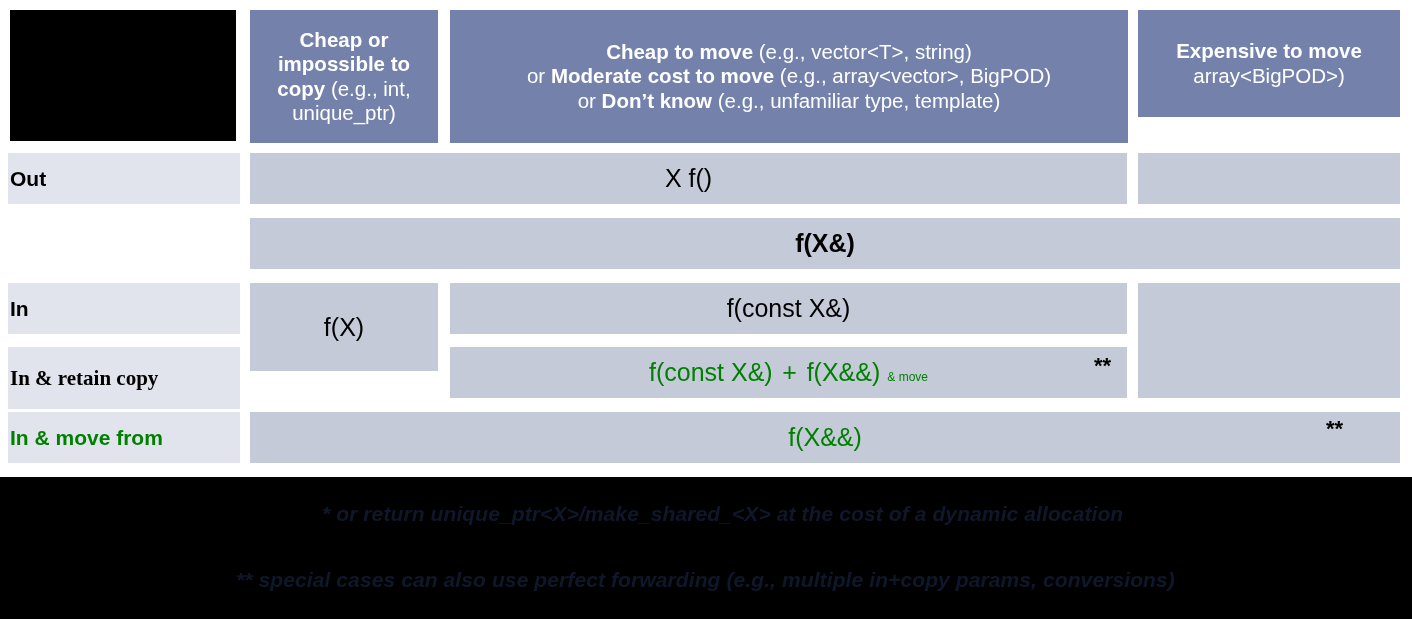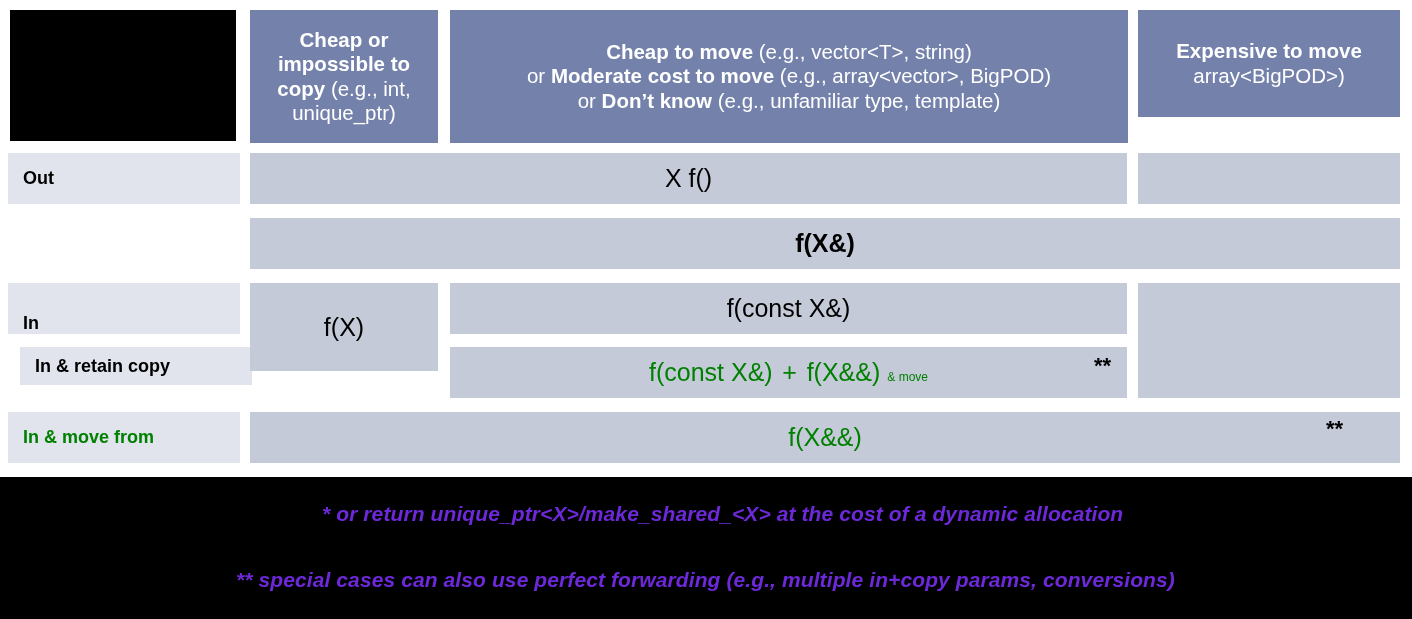--- a/index.html
+++ b/index.html
@@ -9,27 +9,27 @@
     -webkit-font-smoothing:antialiased;
   }
   #stage{position:relative;width:1412px;height:619px;background:#fff;}
 
   
   .cell{position:absolute;box-sizing:border-box;display:flex;
         align-items:center;justify-content:center;text-align:center;}
   .hdr{background:#7482ab;color:#ffffff;font-size:20.5px;line-height:1.18;font-weight:400;
        padding:4px 8px;}
   .hdr b{font-weight:bold;}
-  .rowlabel{background:#e1e4ec;color:#000000;font-size:18px;font-weight:bold;
-            justify-content:flex-start;padding-left:15px;}
+  .rowlabel{background:#e1e4ec;color:#000000;font-size:21px;font-weight:bold;
+            justify-content:flex-start;padding-left:2px;}
   .body{background:#c5cad9;color:#000000;font-size:25px;font-weight:400;}
   .green{color:#008000;}
   .blackblock{background:#000000;}
   .footerband{position:absolute;left:0;background:#000000;}
-  .fnote{position:absolute;color:#6d28d9;font-style:italic;font-weight:bold;
+  .fnote{position:absolute;color:#0f172a;font-style:italic;font-weight:bold;
          font-size:21px;white-space:nowrap;letter-spacing:.1px;}
 
   
   .stars{position:absolute;font-size:22px;font-weight:bold;color:#000;line-height:1;}
 
   .sm{font-size:12px;}
   .plus{display:inline-block;width:34px;}
 </style>
 </head>
 <body>
@@ -63,25 +63,25 @@
       <div><b>Expensive to move</b></div>
       <div>array&lt;BigPOD&gt;)</div>
     </div>
   </div>
 
   <div class="cell rowlabel" style="left:8px;top:153px;width:232px;height:51px;">
       <span>Out</span>
     </div>
 
 
-  <div class="cell rowlabel" style="left:8px;top:283px;width:232px;height:51px;align-items:flex-end;">
+  <div class="cell rowlabel" style="left:8px;top:283px;width:232px;height:51px;">
       <span>In</span>
     </div>
 
-  <div class="cell rowlabel" style="left:20px;top:347px;width:232px;height:38px;">
+  <div class="cell rowlabel" style="left:8px;top:347px;width:232px;height:62px;font-family:Liberation Serif, serif;">
       <span>In &amp; retain copy</span>
     </div>
 
   <div class="cell body" style="left:250px;top:153px;width:877px;height:51px;">
       <span>X f()</span>
     </div>
 
   <div class="cell rowlabel" style="left:8px;top:412px;width:232px;height:51px;">
       <span class="green">In &amp; move from</span>
     </div>

